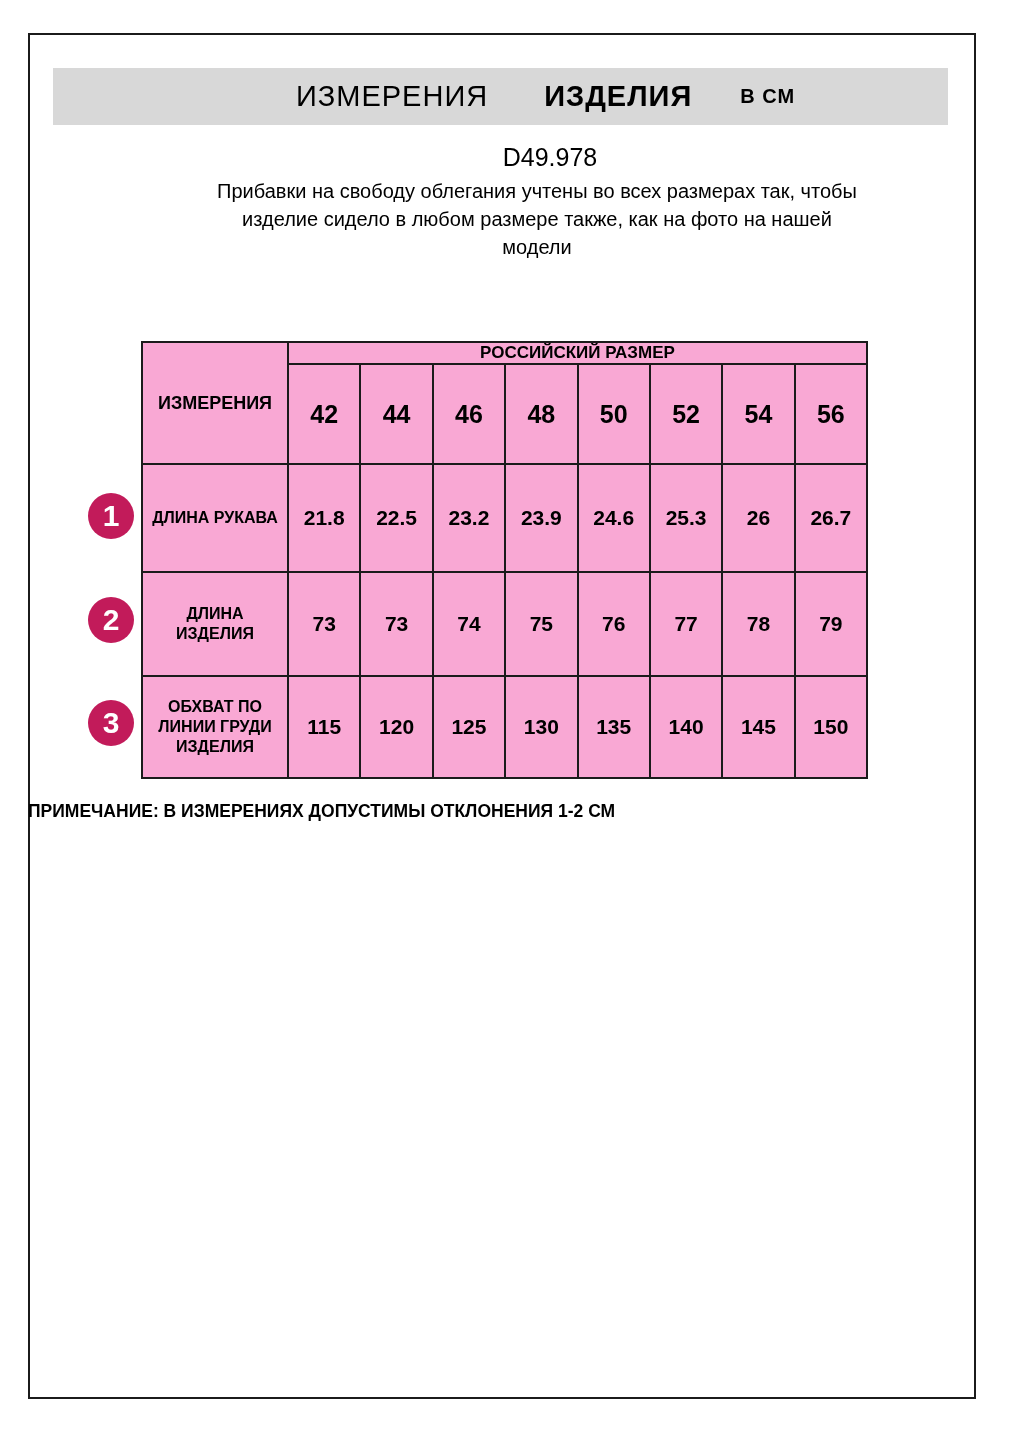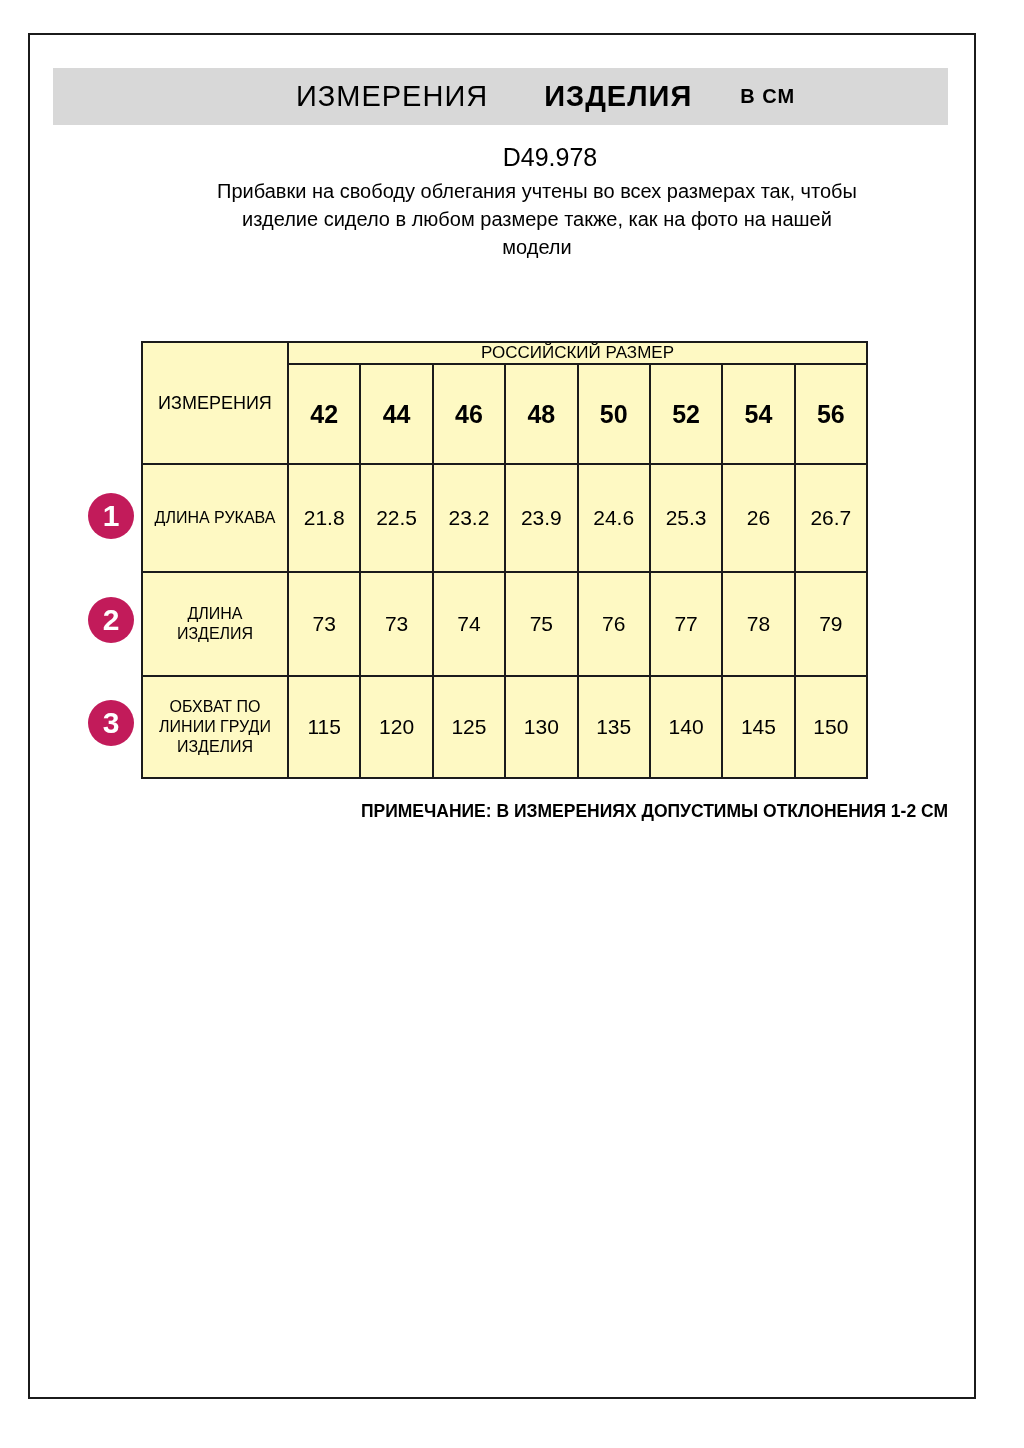--- a/index.html
+++ b/index.html
@@ -52,22 +52,23 @@
     position: absolute;
     left: 141px; top: 341px;
     width: 727px;
     border-collapse: collapse;
     table-layout: fixed;
   }
   table.size-table td {
     border: 2px solid #1b1b1b;
     text-align: center;
     vertical-align: middle;
-    background: #fef9c3;
+    background: #f9a8d4;
     padding: 0;
+    font-weight: bold;
   }
   td.corner { font-size: 18px; }
   tr.group-row { height: 22px; }
   td.group { font-size: 17px; line-height: 20px; }
   tr.sizes-row { height: 100px; }
   td.size { font-size: 25px; font-weight: bold; }
   tr.data-row-1 { height: 108px; }
   tr.data-row-2 { height: 104px; margin-left: 33px; }
   tr.data-row-3 { height: 102px; margin-top: 47px; }
   td.rowlabel {
@@ -88,21 +89,21 @@
     display: flex;
     align-items: center;
     justify-content: center;
   }
   .badge.b1 { top: 493px; }
   .badge.b2 { top: 597px; }
   .badge.b3 { top: 700px; }
   .note {
     position: absolute;
     left: 28px; top: 801px; width: 920px;
-    text-align: right;
+    text-align: left;
     font-size: 17.5px;
     font-weight: bold;
   }
 </style>
 </head>
 <body>
 
 <div class="page">
 
   <div class="border-frame"></div>

